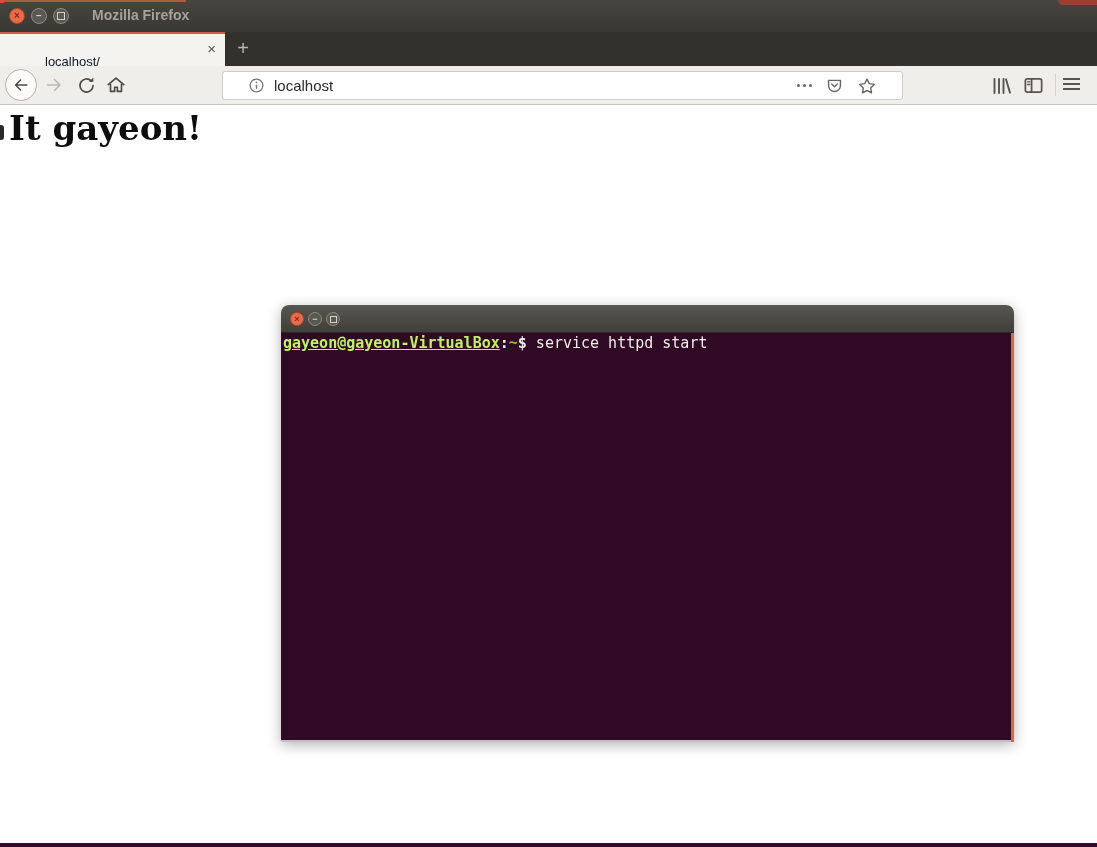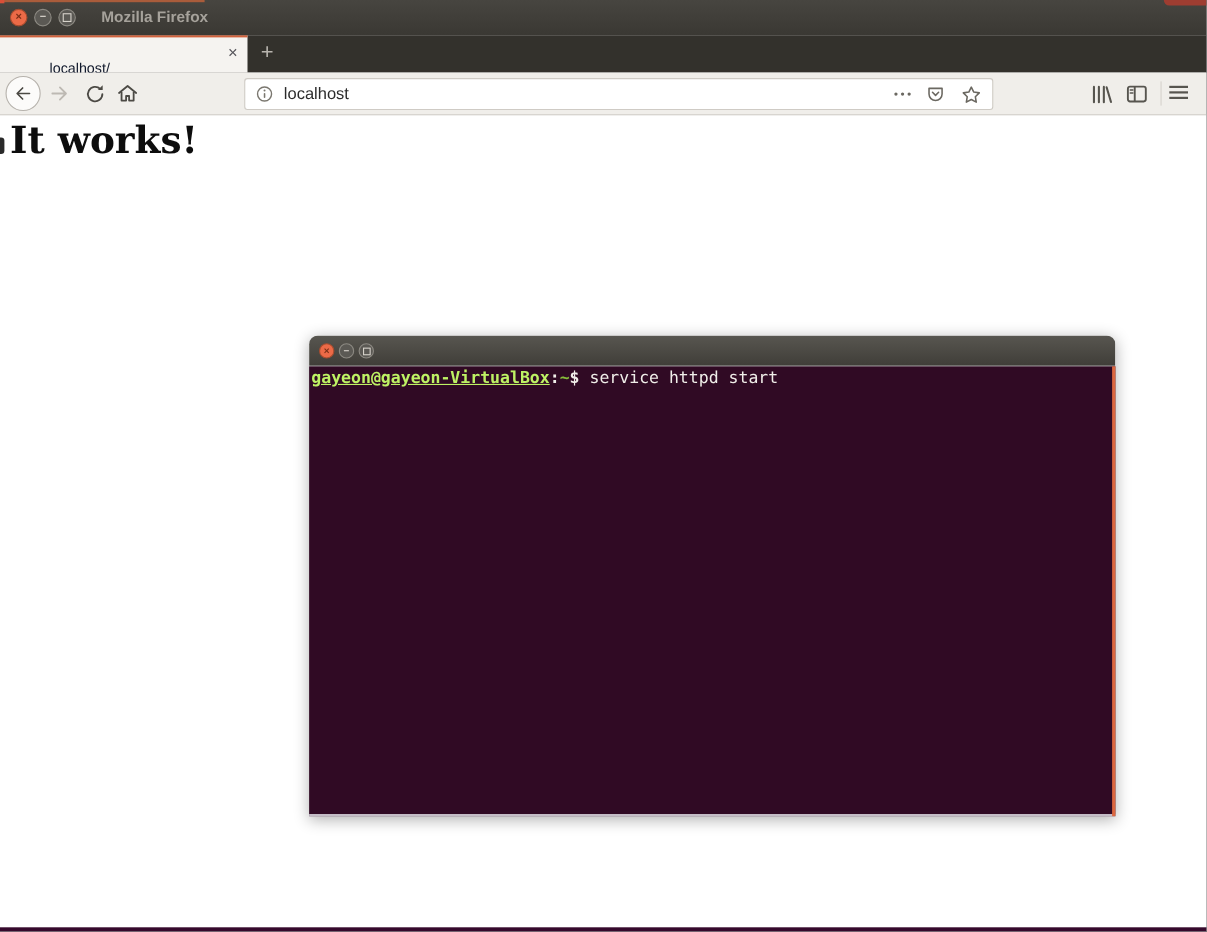--- a/index.html
+++ b/index.html
@@ -37,21 +37,21 @@
            border-bottom:1px solid #c9c5bf;box-sizing:border-box;}
   .toolbar svg{display:block;}
   .back-btn{position:absolute;left:5px;top:3px;width:32px;height:32px;border-radius:50%;
             background:#fcfbfa;border:1px solid #b6b2ac;box-sizing:border-box;
             display:flex;align-items:center;justify-content:center;}
   .tb-icon{position:absolute;top:7px;width:24px;height:24px;display:flex;align-items:center;justify-content:center;}
   .fwd{left:42px;} .reload{left:74px;} .home{left:104px;}
 
   .urlbar{position:absolute;left:222px;top:5px;width:681px;height:29px;background:#fff;
           border:1px solid #cfcbc5;border-radius:3px;box-sizing:border-box;
-          display:flex;align-items:center;padding:0 9px;}
+          display:flex;align-items:center;padding:0 25px;}
   .url-text{margin-left:9px;font-size:15px;color:#2b2b2b;}
   .url-right{margin-left:auto;display:flex;align-items:center;gap:13px;}
   .dots{display:flex;gap:3px;}
   .dots i{width:3px;height:3px;border-radius:50%;background:#6b6861;}
 
   .right-icons{position:absolute;top:0;height:39px;display:flex;align-items:center;}
   .lib{left:989px;} .sbar{left:1022px;}
   .toolbar-divider{position:absolute;left:1055px;top:8px;width:1px;height:22px;background:#d6d2cc;}
   .menu-btn{position:absolute;left:1063px;top:12px;display:flex;flex-direction:column;gap:3px;}
   .menu-btn i{display:block;width:17px;height:2px;background:#57554f;}
@@ -181,21 +181,21 @@
     <div class="toolbar-divider"></div>
     <div class="menu-btn">
       <i></i>
         <i></i>
         <i></i>
     </div>
   </div>
 
   <div class="page">
     <div class="left-artifact"></div>
-    <h1 class="page-heading">It works!</h1>
+    <h1 class="page-heading">It gayeon!</h1>
   </div>
 
   <div class="terminal">
     <div class="term-titlebar">
       <div class="term-controls">
         <div class="tbtn close">×</div>
         <div class="tbtn gray">−</div>
         <div class="tbtn gray">
             <span class="sq"></span>
           </div>

